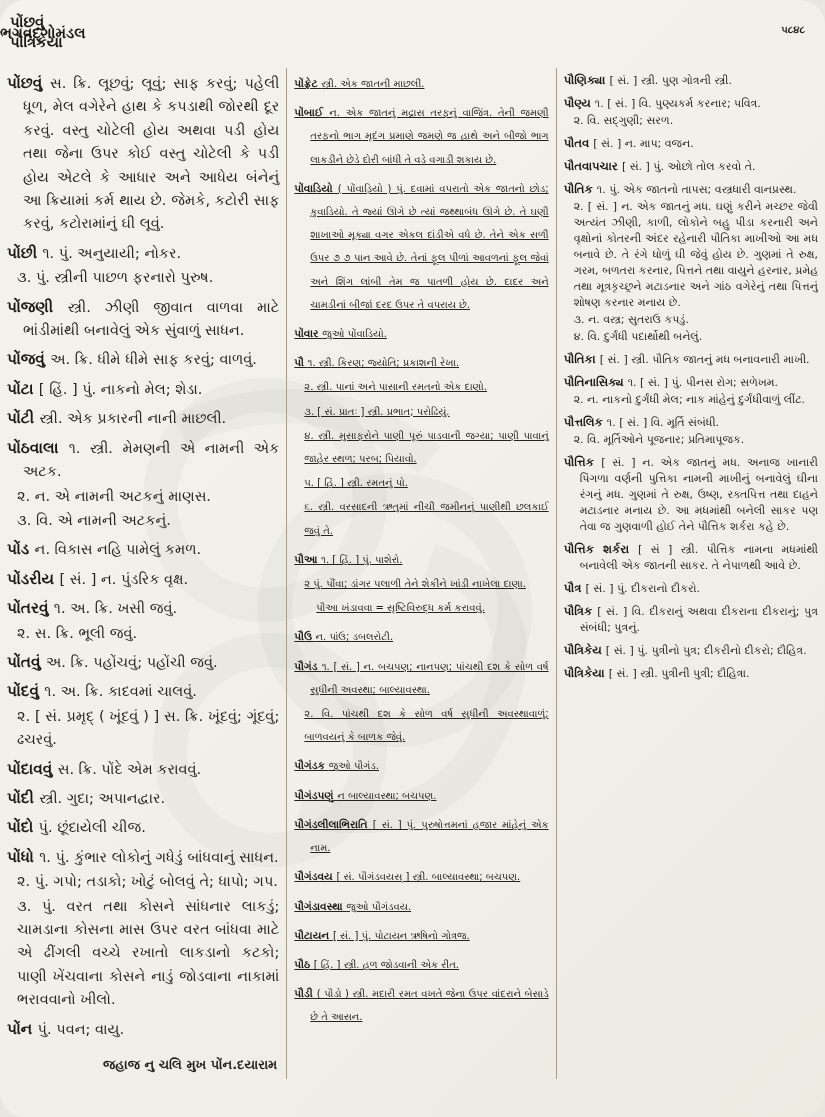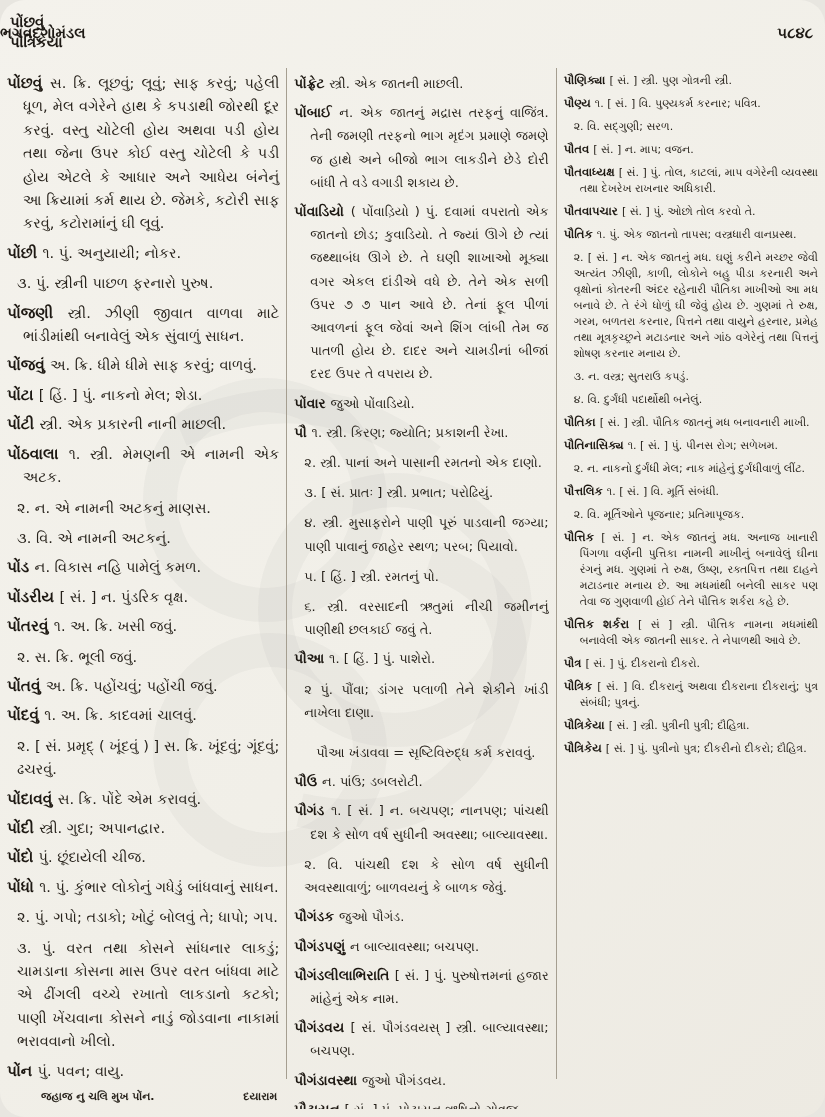--- a/index.html
+++ b/index.html
@@ -20,46 +20,46 @@
   }
   .guide-words{
     position:absolute;left:10px;top:2px;
     font-weight:bold;font-size:15px;line-height:20px;color:#1d1914;
   }
   .title-center{
     position:absolute;left:0;right:0;top:14px;text-align:left;
     font-weight:bold;font-size:15px;color:#1d1914;
   }
   .page-number{
-    position:absolute;right:12px;top:14px;
-    font-weight:bold;font-size:15px;color:#1d1914;
+    position:absolute;right:20px;top:14px;
+    font-weight:bold;font-size:10px;color:#1d1914;
   }
   .columns{
     position:absolute;top:66px;left:0;right:0;bottom:8px;
     display:flex;z-index:1;
   }
   .col{
     box-sizing:border-box;
     padding:0 7px;
     text-align:justify;
     overflow:hidden;
   }
   .col-1{width:287px;font-size:14.5px;line-height:23.4px;}
-  .col-2{width:269px;font-size:13px;line-height:23.2px;}
+  .col-2{width:269px;font-size:10px;line-height:23.2px;text-decoration:underline;}
   .col-3{width:269px;font-size:11px;line-height:16px;}
   .divider{width:1px;background:#a59e90;margin-top:2px;margin-bottom:30px;}
   .para{margin:0;}
   .para.entry{padding-left:16px;text-indent:-16px;margin-top:6px;}
-  .para.sense{padding-left:10px;text-indent:0;margin-top:7px;}
-  .para.idiom{padding-left:22px;text-indent:0;margin-top:17px;}
+  .para.sense{padding-left:10px;text-indent:0;margin-top:1px;}
+  .para.idiom{padding-left:22px;text-indent:0;margin-top:1px;}
   .para b{font-weight:bold;color:#1d1812;font-size:1.06em;}
   .citation{
-    display:flex;justify-content:space-between;
-    padding-left:34px;margin-top:2px;
-    font-size:11px;font-weight:bold;color:#241f18;
+    display:flex;justify-content:flex-end;
+    padding-left:34px;margin-top:12px;
+    font-size:13px;font-weight:bold;color:#241f18;
   }
   .citation .cite-author{padding-right:2px;}
 </style>
 </head>
 <body>
 
 <div class="page">
 
   <svg class="watermark" width="825" height="1117" viewBox="0 0 825 1117">
     <g fill="none" stroke="#8c8c8c" stroke-opacity="0.07" stroke-width="34">
@@ -142,34 +142,33 @@
           <div class="para entry"><b>પૌડી </b>( પૌડો ) સ્ત્રી. મદારી રમત વખતે જેના ઉપર વાંદરાને બેસાડે છે તે આસન.</div>
         </div>
     </div>
     <div class="divider"></div>
     <div class="col col-3">
       <div>
           <div class="para entry"><b>પૌણિક્યા </b>[ સં. ] સ્ત્રી. પુણ ગોત્રની સ્ત્રી.</div>
           <div class="para entry"><b>પૌણ્ય </b>૧. [ સં. ] વિ. પુણ્યકર્મ કરનાર; પવિત્ર.</div>
           <div class="para sense">૨. વિ. સદ્ગુણી; સરળ.</div>
           <div class="para entry"><b>પૌતવ </b>[ સં. ] ન. માપ; વજન.</div>
-          <div class="para entry"><b>પૌતવાધ્યક્ષ </b>[ સં. ] પું. તોલ, કાટલાં, માપ વગેરેની વ્યવસ્થા તથા દેખરેખ રાખનાર અધિકારી.</div>
           <div class="para entry"><b>પૌતવાપચાર </b>[ સં. ] પું. ઓછો તોલ કરવો તે.</div>
           <div class="para entry"><b>પૌતિક </b>૧. પું. એક જાતનો તાપસ; વસ્ત્રધારી વાનપ્રસ્થ.</div>
           <div class="para sense">૨. [ સં. ] ન. એક જાતનું મધ. ઘણું કરીને મચ્છર જેવી અત્યંત ઝીણી, કાળી, લોકોને બહુ પીડા કરનારી અને વૃક્ષોનાં કોતરની અંદર રહેનારી પૌતિકા માખીઓ આ મધ બનાવે છે. તે રંગે ધોળું ઘી જેવું હોય છે. ગુણમાં તે રુક્ષ, ગરમ, બળતરા કરનાર, પિત્તને તથા વાયુને હરનાર, પ્રમેહ તથા મૂત્રકૃચ્છ્રને મટાડનાર અને ગાંઠ વગેરેનું તથા પિત્તનું શોષણ કરનાર મનાય છે.</div>
           <div class="para sense">૩. ન. વસ્ત્ર; સુતરાઉ કપડું.</div>
           <div class="para sense">૪. વિ. દુર્ગંધી પદાર્થોથી બનેલું.</div>
           <div class="para entry"><b>પૌતિકા </b>[ સં. ] સ્ત્રી. પૌતિક જાતનું મધ બનાવનારી માખી.</div>
           <div class="para entry"><b>પૌતિનાસિક્ય </b>૧. [ સં. ] પું. પીનસ રોગ; સળેખમ.</div>
           <div class="para sense">૨. ન. નાકનો દુર્ગંધી મેલ; નાક માંહેનું દુર્ગંધીવાળું લીંટ.</div>
           <div class="para entry"><b>પૌત્તલિક </b>૧. [ સં. ] વિ. મૂર્તિ સંબંધી.</div>
           <div class="para sense">૨. વિ. મૂર્તિઓને પૂજનાર; પ્રતિમાપૂજક.</div>
           <div class="para entry"><b>પૌત્તિક </b>[ સં. ] ન. એક જાતનું મધ. અનાજ ખાનારી પિંગળા વર્ણની પુત્તિકા નામની માખીનું બનાવેલું ઘીના રંગનું મધ. ગુણમાં તે રુક્ષ, ઉષ્ણ, રક્તપિત્ત તથા દાહને મટાડનાર મનાય છે. આ મધમાંથી બનેલી સાકર પણ તેવા જ ગુણવાળી હોઈ તેને પૌત્તિક શર્કરા કહે છે.</div>
           <div class="para entry"><b>પૌત્તિક શર્કરા </b>[ સં ] સ્ત્રી. પૌત્તિક નામના મધમાંથી બનાવેલી એક જાતની સાકર. તે નેપાળથી આવે છે.</div>
           <div class="para entry"><b>પૌત્ર </b>[ સં. ] પું. દીકરાનો દીકરો.</div>
           <div class="para entry"><b>પૌત્રિક </b>[ સં. ] વિ. દીકરાનું અથવા દીકરાના દીકરાનું; પુત્ર સંબંધી; પુત્રનું.</div>
+          <div class="para entry"><b>પૌત્રિકેય </b>[ સં. ] પું. પુત્રીનો પુત્ર; દીકરીનો દીકરો; દૌહિત્ર.</div>
           <div class="para entry"><b>પૌત્રિકેયા </b>[ સં. ] સ્ત્રી. પુત્રીની પુત્રી; દૌહિત્રા.</div>
-          <div class="para entry"><b>પૌત્રિકેય </b>[ સં. ] પું. પુત્રીનો પુત્ર; દીકરીનો દીકરો; દૌહિત્ર.</div>
         </div>
     </div>
   </div>
 
 </div>
 
 </body></html>

